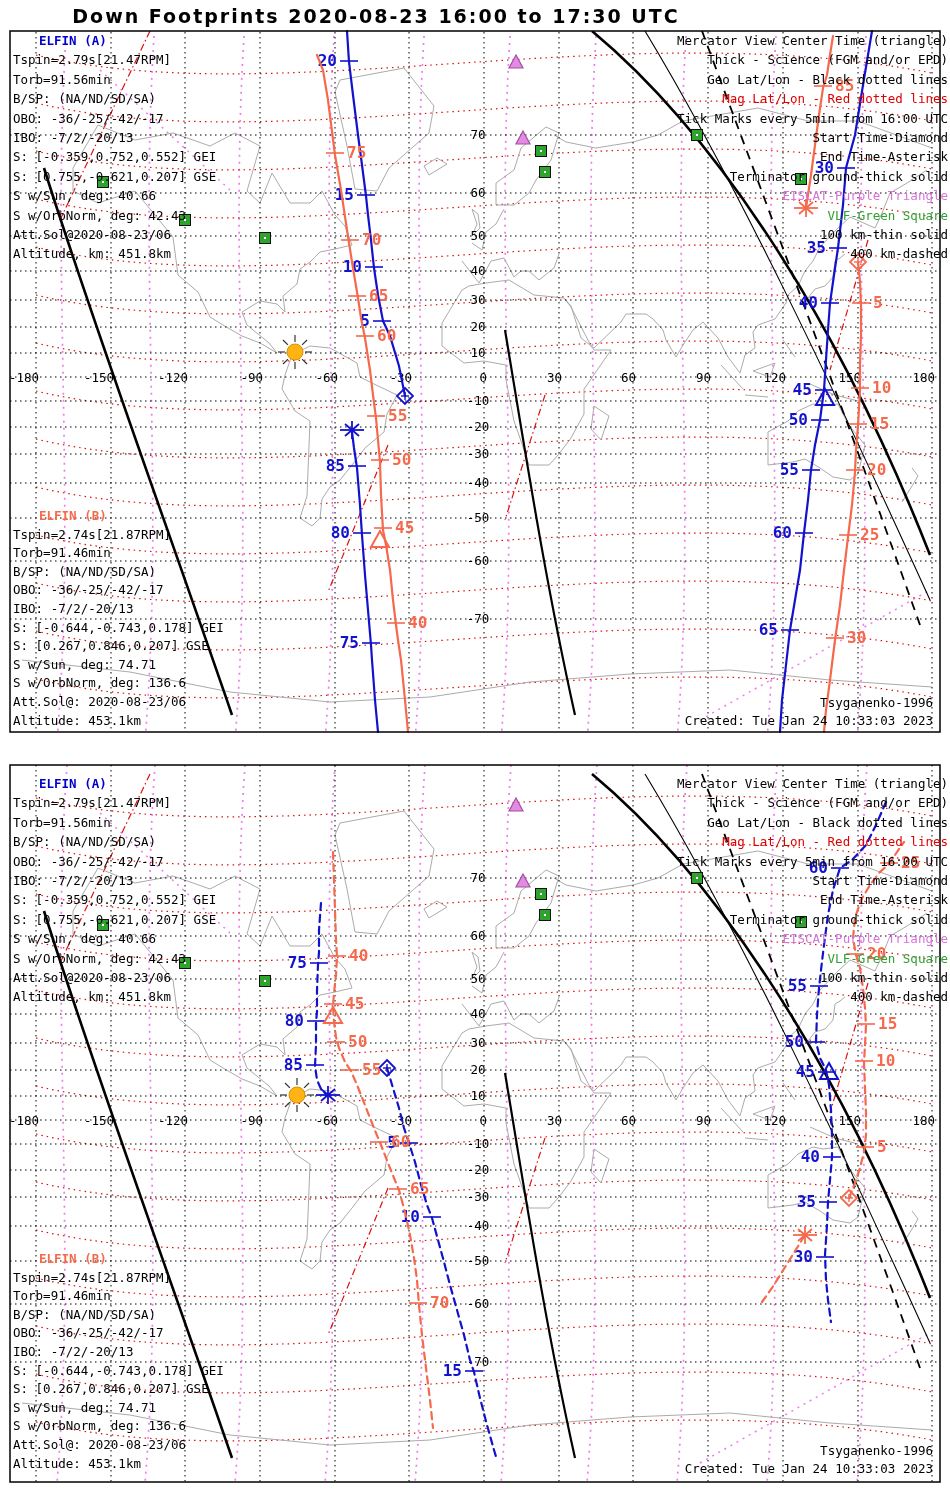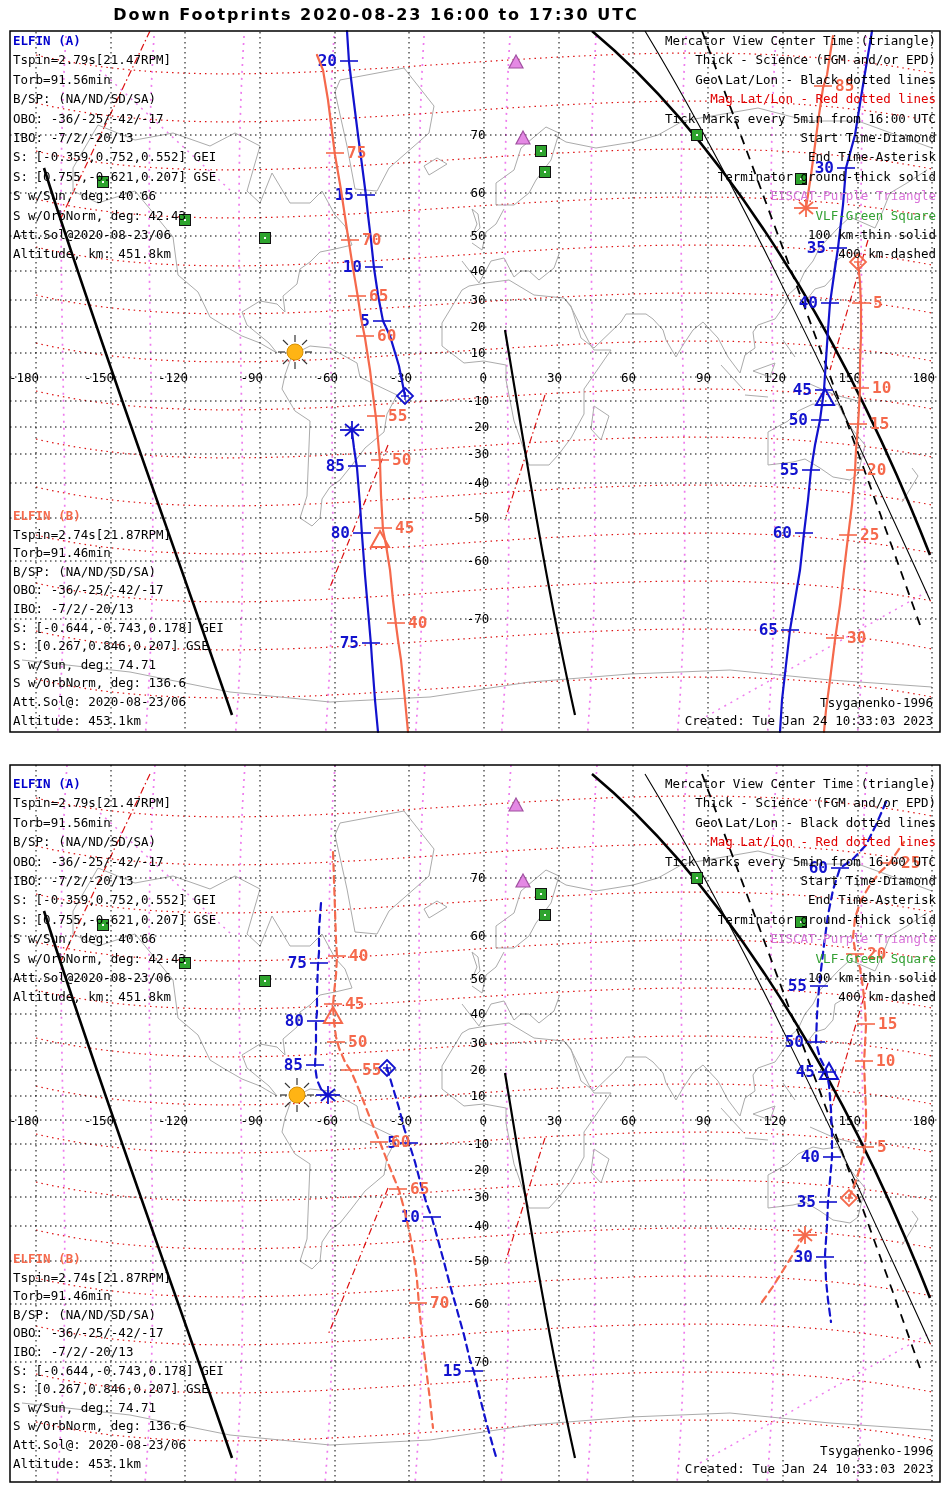--- a/index.html
+++ b/index.html
@@ -1,26 +1,26 @@
 <!DOCTYPE html>
 <html><head>
 <meta charset="utf-8">
 <style>
   html,body{margin:0;padding:0;background:#fff;}
   .fig{position:relative;width:950px;height:1500px;background:#fff;overflow:hidden;
        font-family:"DejaVu Sans Mono",monospace;}
   .fig svg{position:absolute;left:0;top:0;}
   svg text{font-family:"DejaVu Sans Mono",monospace;}
   .ptitle{position:absolute;left:0;width:752px;text-align:center;
-          font-family:"DejaVu Sans",sans-serif;font-weight:bold;font-size:16px;
+          font-family:"DejaVu Sans",sans-serif;font-weight:bold;font-size:19px;
           letter-spacing:2px;color:#000;white-space:pre;}
   .tline{position:absolute;white-space:pre;font-size:12.5px;line-height:14px;color:#000;}
   .tleft{left:13px;}
-  .tright{right:14px;text-align:left;margin-left:37px;}
-  .bold{font-weight:bold;}
+  .tright{right:2px;text-align:left;margin-left:37px;}
+  .bold{font-weight:bold;margin-left:26px;}
   .credit{position:absolute;right:17px;text-align:right;white-space:pre;
           font-size:12.5px;color:#000;}
 </style>
 </head>
 <body>
 
 <div class="fig">
   <svg id="plot" width="950" height="1500" viewBox="0 0 950 1500">
       <defs>
         <clipPath id="clip0">

